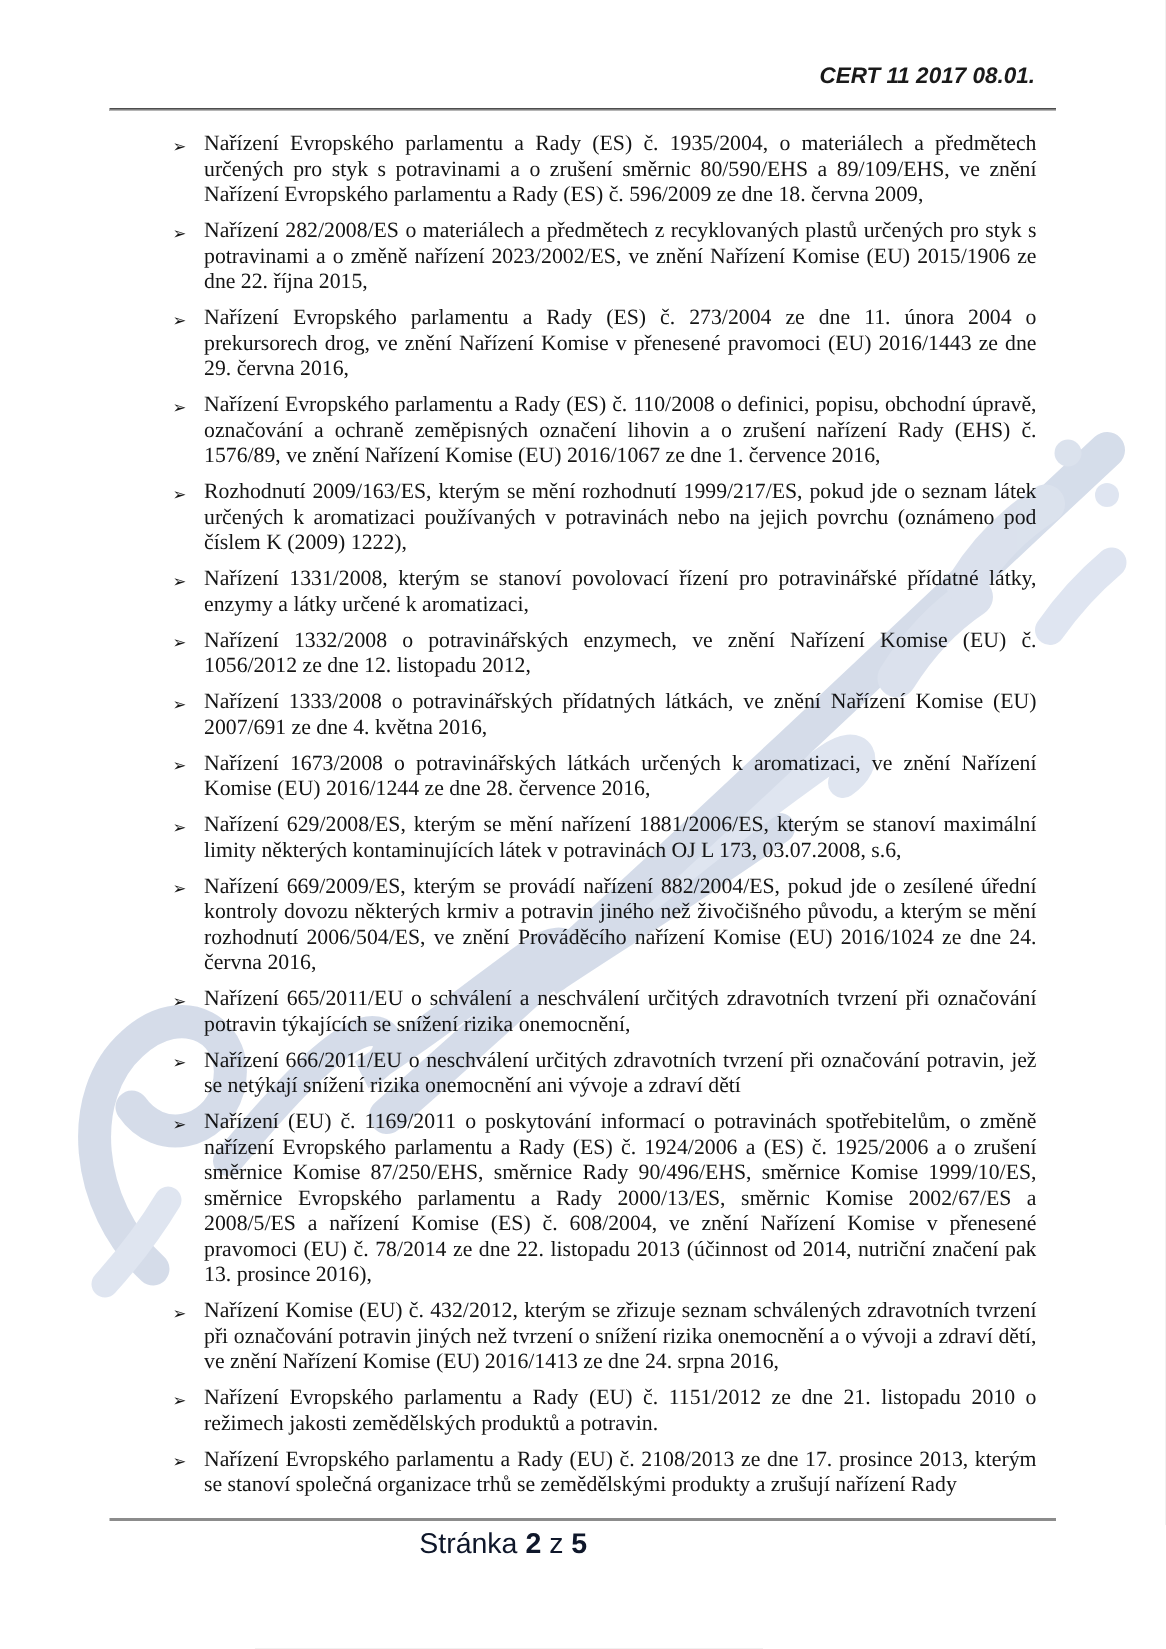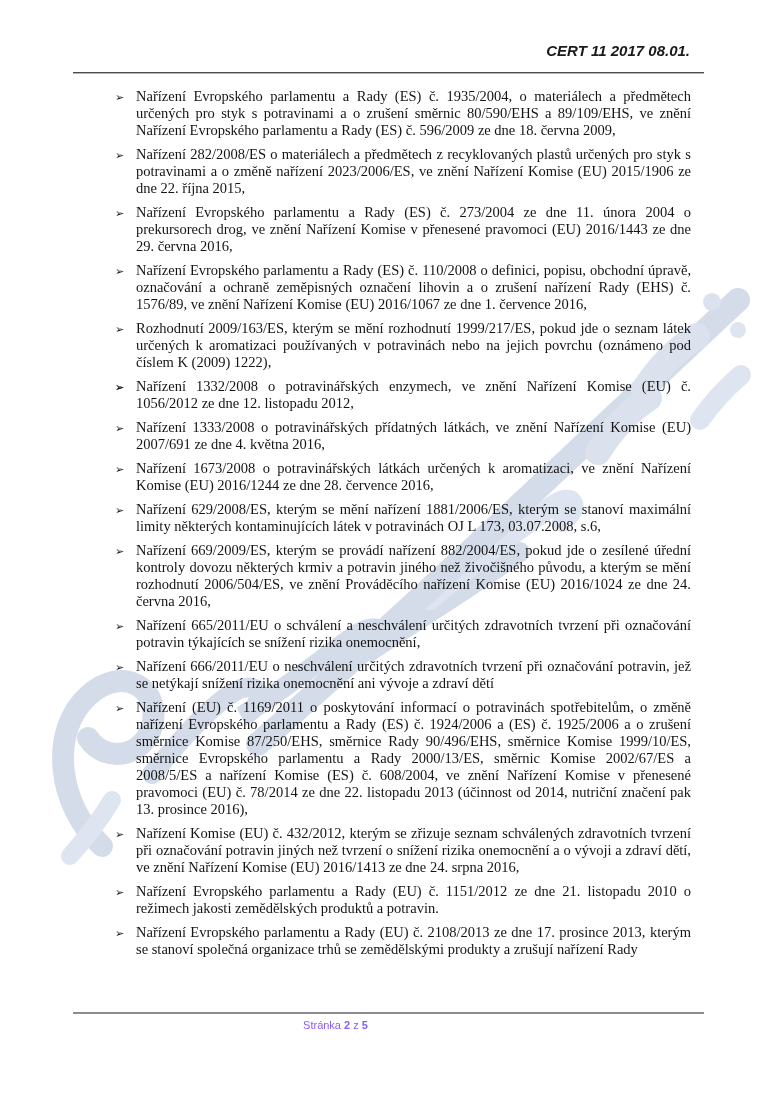--- a/index.html
+++ b/index.html
@@ -78,22 +78,22 @@
     height: 2px;
     background: #8c8c8c;
   }
   .doc-footer {
     position: absolute;
     top: 1019px;
     left: 0;
     width: 671px;
     text-align: center;
     font-family: "Liberation Sans", sans-serif;
-    font-size: 11px;
-    color: #8b5cf6;
+    font-size: 19px;
+    color: #0f172a;
   }
   .doc-footer .b { font-weight: 700; }
 </style>
 </head>
 <body>
 
 <div class="page">
 
   <svg class="watermark" viewBox="0 0 777 1099" xmlns="http://www.w3.org/2000/svg">
     <g fill="none" stroke="#bcc8dd" stroke-linecap="round" opacity="0.62">
@@ -114,25 +114,25 @@
     </g>
   </svg>
 
   <div class="content-layer">
 
     <div class="doc-header">CERT 11 2017 08.01.</div>
     <div class="header-rule"></div>
 
     <div class="reg-list">
         <div class="list-item"><span class="bullet">➢</span><span class="item-text"><span class="b">Nařízení Evropského parlamentu a Rady (ES) č. 1935/2004</span><span>, o materiálech a předmětech určených pro styk s potravinami a o zrušení směrnic 80/590/EHS a 89/109/EHS, ve znění Nařízení Evropského parlamentu a Rady (ES) č. </span><span class="b">596/2009</span><span> ze dne 18. června 2009,</span></span></div>
-        <div class="list-item"><span class="bullet">➢</span><span class="item-text"><span class="b">Nařízení 282/2008/ES</span><span> o materiálech a předmětech z recyklovaných plastů určených pro styk s potravinami a o změně nařízení 2023/2006/ES, ve znění Nařízení Komise (EU) </span><span class="b">2015/1906</span><span> ze dne 22. října 2015,</span></span></div>
+        <div class="list-item"><span class="bullet">➢</span><span class="item-text"><span class="b">Nařízení 282/2008/ES</span><span> o materiálech a předmětech z recyklovaných plastů určených pro styk s potravinami a o změně nařízení 2023/2002/ES, ve znění Nařízení Komise (EU) </span><span class="b">2015/1906</span><span> ze dne 22. října 2015,</span></span></div>
         <div class="list-item"><span class="bullet">➢</span><span class="item-text"><span class="b">Nařízení Evropského parlamentu a Rady (ES) č. 273/2004</span><span> ze dne 11. února 2004 o prekursorech drog, ve znění Nařízení Komise v přenesené pravomoci (EU) 2016/1443 ze dne 29. června 2016,</span></span></div>
         <div class="list-item"><span class="bullet">➢</span><span class="item-text"><span class="b">Nařízení Evropského parlamentu a Rady (ES) č. 110/2008</span><span> o definici, popisu, obchodní úpravě, označování a ochraně zeměpisných označení lihovin a o zrušení nařízení Rady (EHS) č. 1576/89, ve znění Nařízení Komise (EU) 2016/1067 ze dne 1. července 2016,</span></span></div>
         <div class="list-item"><span class="bullet">➢</span><span class="item-text"><span class="b">Rozhodnutí 2009/163/ES</span><span>, kterým se mění rozhodnutí 1999/217/ES, pokud jde o seznam látek určených k aromatizaci používaných v potravinách nebo na jejich povrchu (oznámeno pod číslem K (2009) 1222),</span></span></div>
-        <div class="list-item"><span class="bullet">➢</span></div>
+        <div class="list-item"><span class="bullet">➢</span><span class="item-text"><span class="b">Nařízení 1331/2008,</span><span> kterým se stanoví povolovací řízení pro potravinářské přídatné látky, enzymy a látky určené k aromatizaci,</span></span></div>
         <div class="list-item"><span class="bullet">➢</span><span class="item-text"><span class="b">Nařízení 1332/2008</span><span> o potravinářských enzymech, ve znění Nařízení Komise (EU) č. </span><span class="b">1056/2012</span><span> ze dne 12. listopadu 2012,</span></span></div>
         <div class="list-item"><span class="bullet">➢</span><span class="item-text"><span class="b">Nařízení 1333/2008</span><span> o potravinářských přídatných látkách, ve znění Nařízení Komise (EU) </span><span class="b">2007/691</span><span> ze dne 4. května 2016,</span></span></div>
         <div class="list-item"><span class="bullet">➢</span><span class="item-text"><span class="b">Nařízení 1673/2008</span><span> o potravinářských látkách určených k aromatizaci, ve znění Nařízení Komise (EU) </span><span class="b">2016/1244</span><span> ze dne 28. července 2016,</span></span></div>
         <div class="list-item"><span class="bullet">➢</span><span class="item-text"><span class="b">Nařízení 629/2008/ES</span><span>, kterým se mění nařízení 1881/2006/ES, kterým se stanoví maximální limity některých kontaminujících látek v potravinách  OJ L 173, 03.07.2008, s.6,</span></span></div>
         <div class="list-item"><span class="bullet">➢</span><span class="item-text"><span class="b">Nařízení 669/2009/ES</span><span>, kterým se provádí nařízení  882/2004/ES, pokud jde o zesílené úřední kontroly dovozu některých krmiv a potravin jiného než živočišného původu, a kterým se mění rozhodnutí 2006/504/ES, ve znění Prováděcího nařízení Komise (EU) </span><span class="b">2016/1024</span><span> ze dne 24. června 2016,</span></span></div>
         <div class="list-item"><span class="bullet">➢</span><span class="item-text"><span class="b">Nařízení 665/2011/EU</span><span> o schválení a neschválení určitých zdravotních tvrzení při označování potravin týkajících se snížení rizika onemocnění,</span></span></div>
         <div class="list-item"><span class="bullet">➢</span><span class="item-text"><span class="b">Nařízení 666/2011/EU</span><span> o neschválení určitých zdravotních tvrzení při označování potravin, jež se netýkají snížení rizika onemocnění ani vývoje a zdraví dětí</span></span></div>
         <div class="list-item"><span class="bullet">➢</span><span class="item-text"><span class="b">Nařízení (EU) č. 1169/2011</span><span>  o poskytování informací o potravinách spotřebitelům, o změně nařízení Evropského parlamentu a Rady (ES) č. 1924/2006 a (ES) č. 1925/2006 a o zrušení směrnice Komise 87/250/EHS, směrnice Rady 90/496/EHS, směrnice Komise 1999/10/ES, směrnice Evropského parlamentu a Rady 2000/13/ES, směrnic Komise 2002/67/ES a 2008/5/ES a nařízení Komise (ES) č. 608/2004, ve znění Nařízení Komise v přenesené pravomoci (EU) č. </span><span class="b">78/2014</span><span> ze dne 22. listopadu 2013 (účinnost od 2014, nutriční značení pak 13. prosince 2016),</span></span></div>
         <div class="list-item"><span class="bullet">➢</span><span class="item-text"><span class="b">Nařízení Komise (EU) č. 432/2012,</span><span> kterým se zřizuje seznam schválených zdravotních tvrzení při označování potravin jiných než tvrzení o snížení rizika onemocnění a o vývoji a zdraví dětí, ve znění Nařízení Komise (EU) </span><span class="b">2016/1413</span><span> ze dne 24. srpna 2016,</span></span></div>
         <div class="list-item"><span class="bullet">➢</span><span class="item-text"><span class="b">Nařízení Evropského parlamentu a Rady (EU) č. 1151/2012</span><span> ze dne 21. listopadu 2010 o režimech jakosti zemědělských produktů a potravin.</span></span></div>

